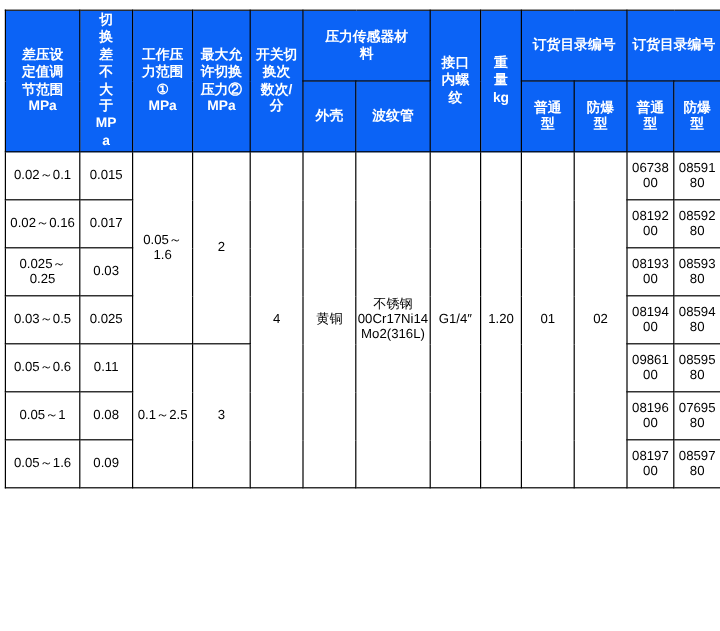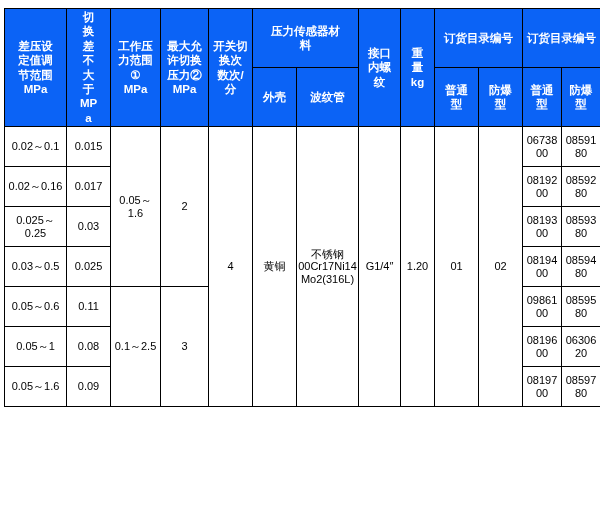--- a/index.html
+++ b/index.html
@@ -205,21 +205,21 @@
         <td>0.11</td>
         <td rowspan="3">0.1～2.5</td>
         <td rowspan="3">3</td>
         <td>0986100</td>
         <td>0859580</td>
       </tr>
       <tr class="tall">
         <td>0.05～1</td>
         <td>0.08</td>
         <td>0819600</td>
-        <td>0630620</td>
+        <td>0769580</td>
       </tr>
       <tr class="tall">
         <td>0.05～1.6</td>
         <td>0.09</td>
         <td>0819700</td>
         <td>0859780</td>
       </tr>
     </tbody>
   </table>
 </div>

